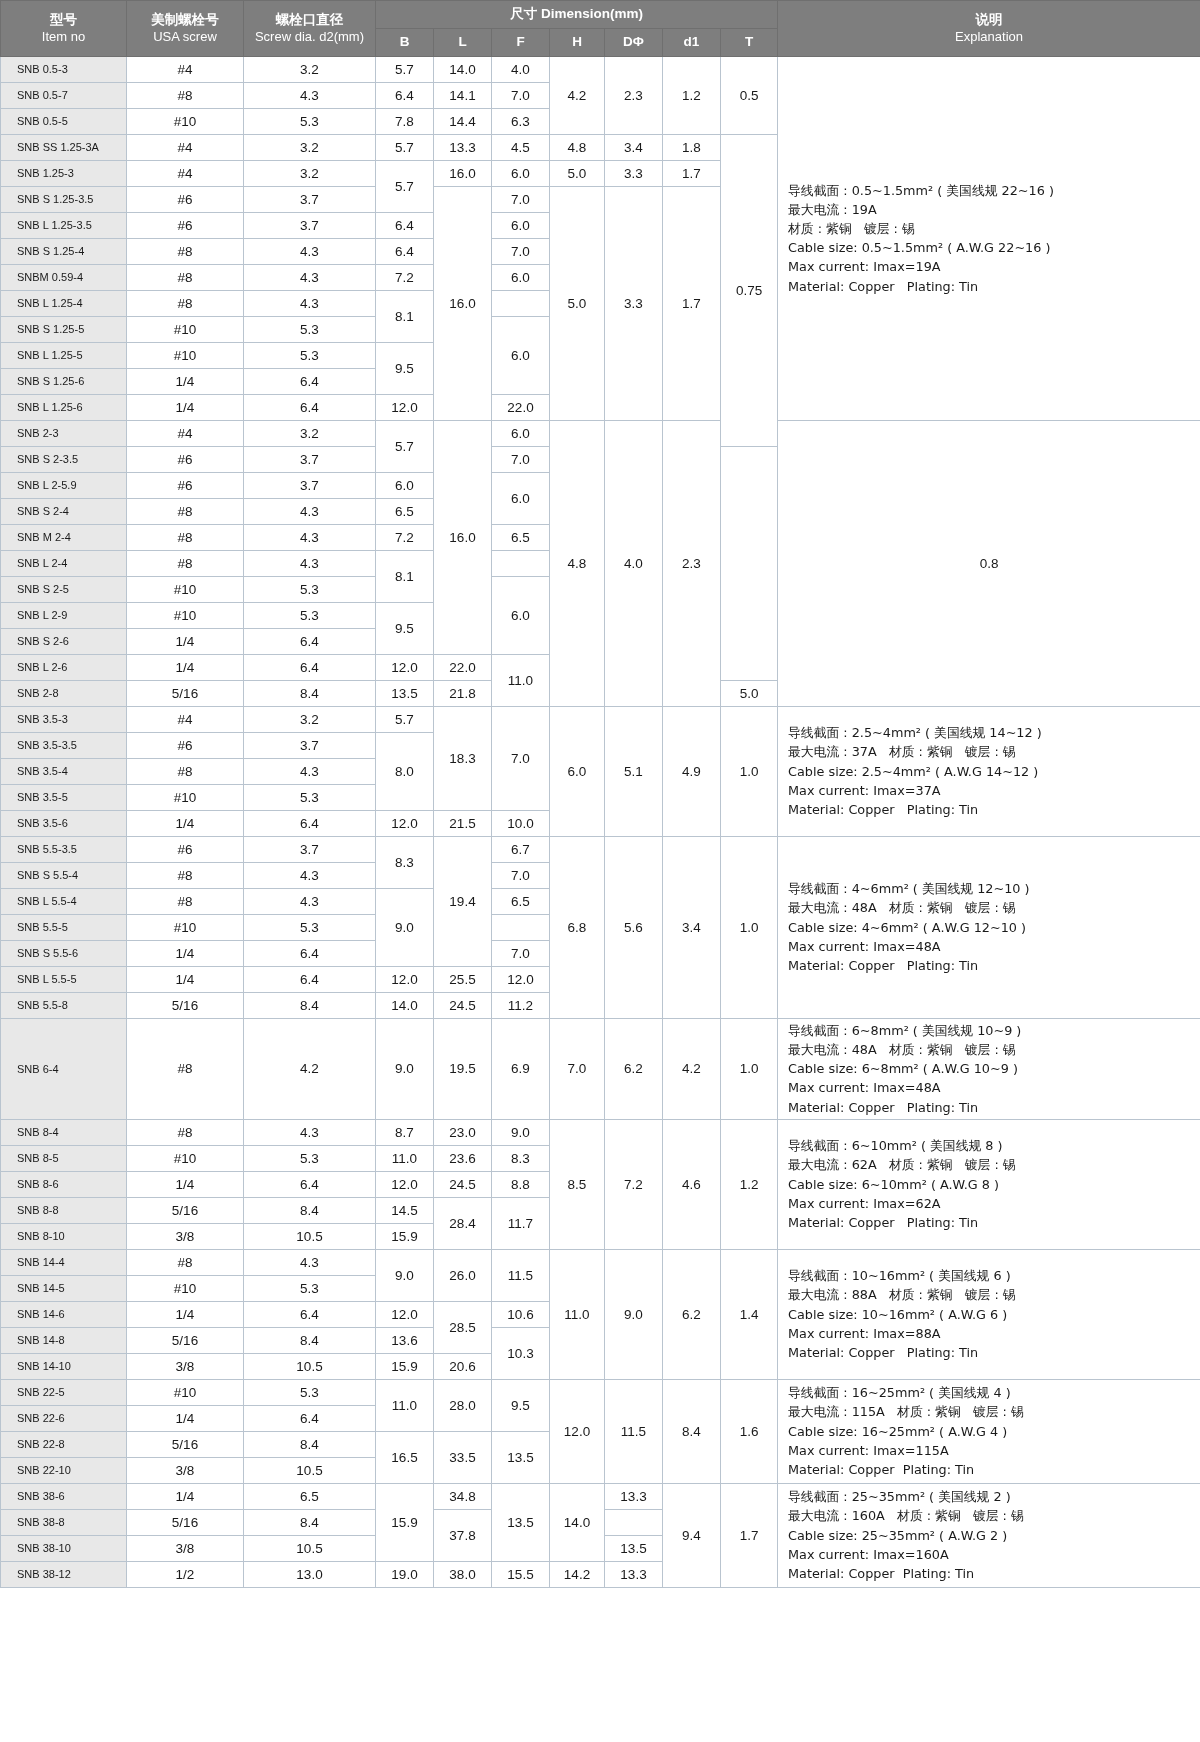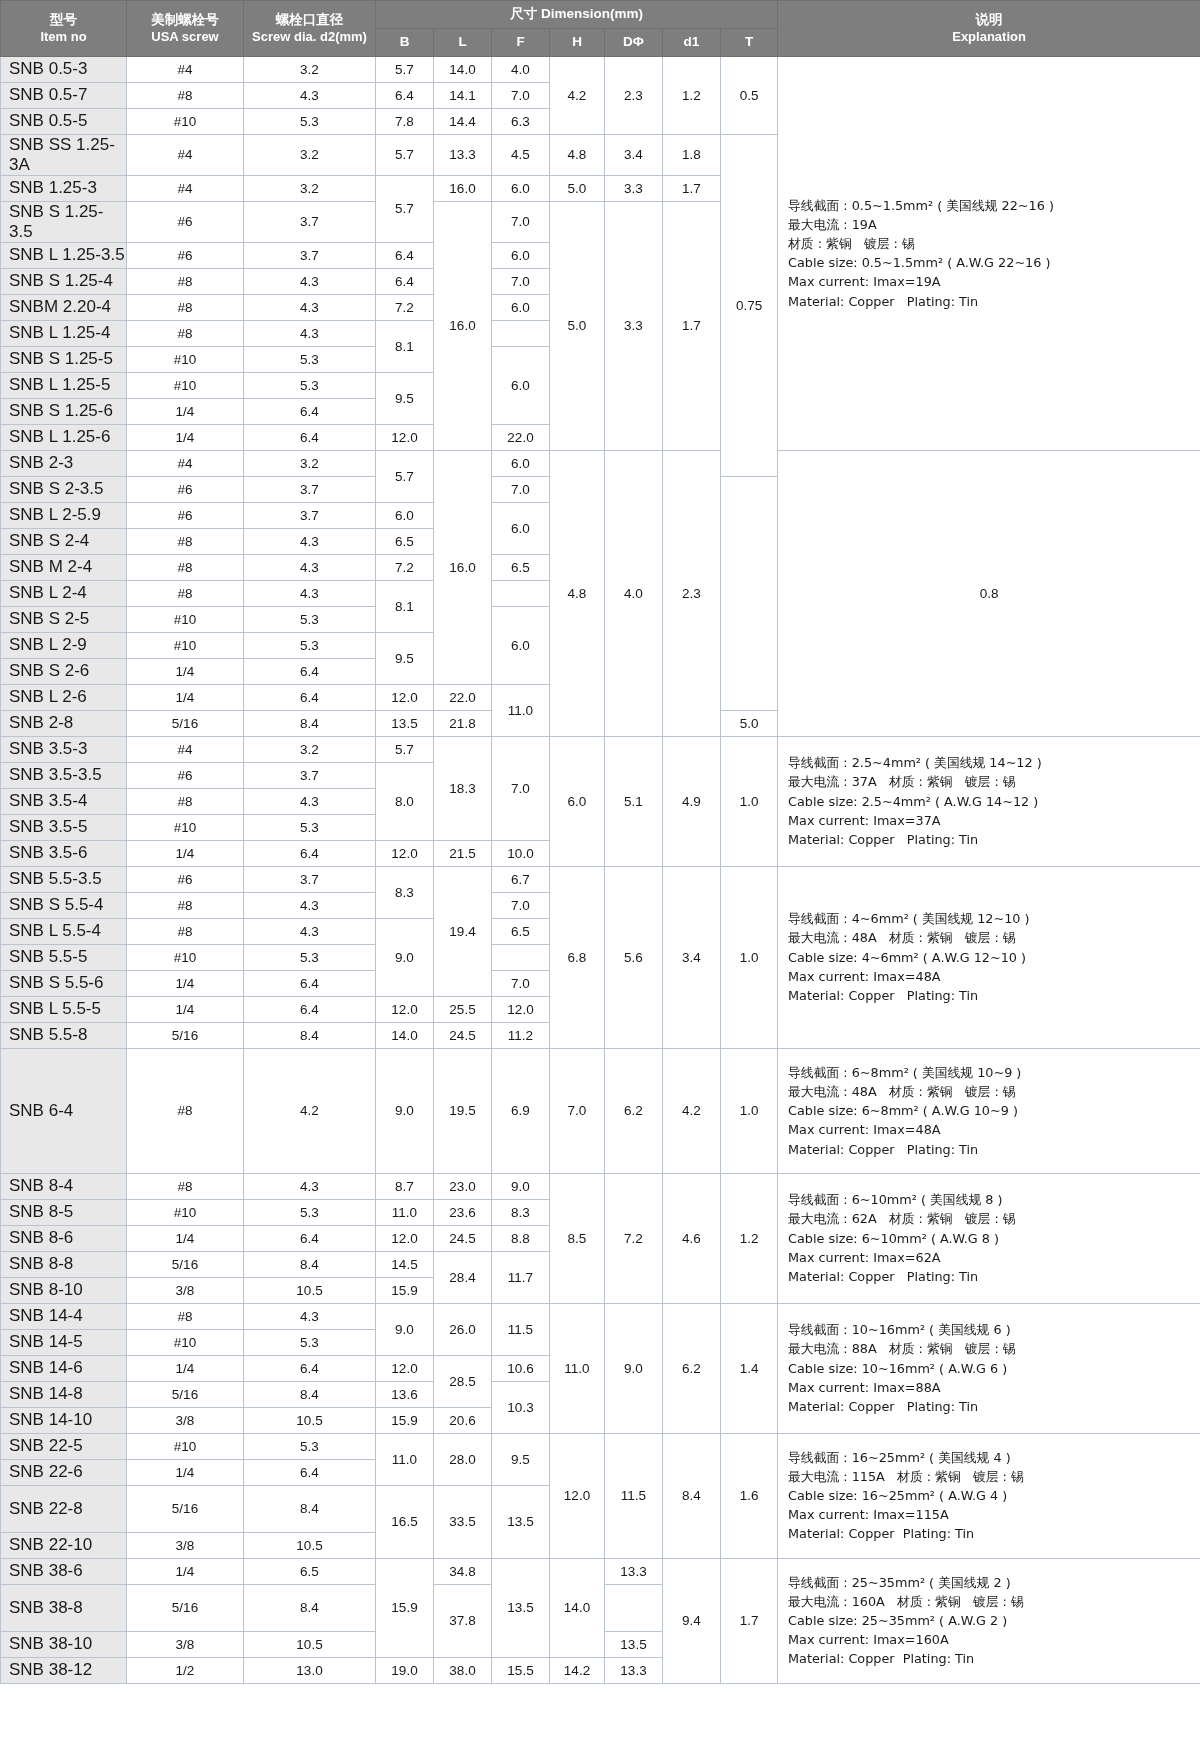--- a/index.html
+++ b/index.html
@@ -1,25 +1,25 @@
 <!DOCTYPE html>
 <html><head>
 <meta charset="utf-8">
 <style>
   html,body{margin:0;padding:0;background:#ffffff;}
   body{font-family:"Liberation Sans","DejaVu Sans",sans-serif;color:#1a1a1a;}
   #sheet{width:1200px;border-radius:10px;}
   table{border-collapse:collapse;width:1200px;table-layout:fixed;}
   th,td{border:1px solid #b9c4cf;padding:0;text-align:center;vertical-align:middle;font-size:13.5px;color:#1a1a1a;}
   thead th{background:#7e7e7e;color:#ffffff;font-weight:bold;font-size:13.5px;line-height:1.25;padding:5px 2px;border:1px solid #6f6f6f;}
-  thead th .en{font-weight:bold;display:block;font-size:13px;}
+  thead th .en{font-weight:normal;display:block;font-size:13px;}
   tbody tr{height:26px;}
-  td.item{background:#e8e8e8;text-align:left;padding-left:8px;font-size:17px;}
+  td.item{background:#e8e8e8;text-align:left;padding-left:16px;font-size:11px;}
   td.num{background:#ffffff;}
-  td.expl{background:#ffffff;text-align:left;padding:14px 10px;font-size:12.8px;line-height:1.5;}
+  td.expl{background:#ffffff;text-align:left;padding:2px 10px;font-size:12.8px;line-height:1.5;}
   td.expl div{white-space:pre;}
   tr.grp-start td{border-top:1px solid #9fb0d0;}
   .cn{font-family:"DejaVu Sans","Liberation Sans",sans-serif;}
 </style>
 </head>
 <body>
 
 <div id="sheet">
   <table>
     <colgroup>
@@ -143,21 +143,21 @@
           <td class="num">6.0</td>
         </tr>
         <tr>
           <td class="item">SNB S 1.25-4</td>
           <td class="num">#8</td>
           <td class="num">4.3</td>
           <td class="num">6.4</td>
           <td class="num">7.0</td>
         </tr>
         <tr>
-          <td class="item">SNBM 2.20-4</td>
+          <td class="item">SNBM 0.59-4</td>
           <td class="num">#8</td>
           <td class="num">4.3</td>
           <td class="num">7.2</td>
           <td class="num">6.0</td>
         </tr>
         <tr>
           <td class="item">SNB L 1.25-4</td>
           <td class="num">#8</td>
           <td class="num">4.3</td>
           <td class="num" rowspan="2">8.1</td>

